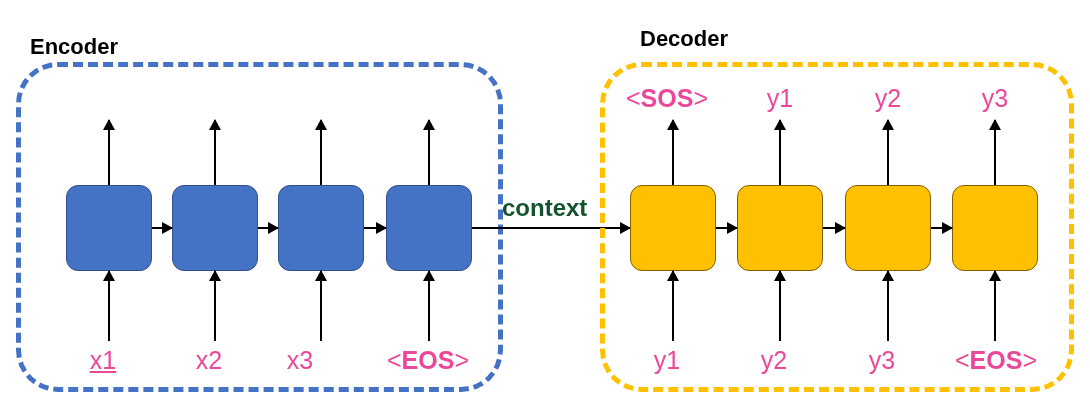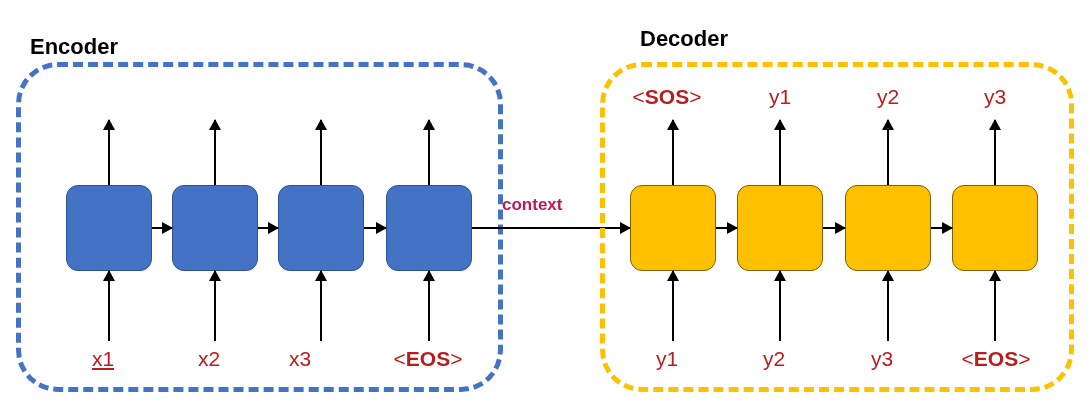--- a/index.html
+++ b/index.html
@@ -108,38 +108,38 @@
     top: 0;
     width: 0; height: 0;
     border-top: 6px solid transparent;
     border-bottom: 6px solid transparent;
     border-left: 11px solid #000000;
   }
 
   
   .token {
     position: absolute;
-    font-size: 21px;
-    color: #b91c1c;
+    font-size: 25px;
+    color: #ec4899;
     text-align: center;
     white-space: nowrap;
     line-height: 1;
     transform: translateX(-50%);
   }
   .token.top    { top: 86px; }
   .token.bottom { top: 348px; }
   .token b { font-weight: bold; }
 
   #context-label {
     position: absolute;
     left: 502px;
     top: 196px;
-    font-size: 17px;
+    font-size: 24px;
     font-weight: bold;
-    color: #be185d;
+    color: #14532d;
     white-space: nowrap;
     line-height: 1;
   }
 </style>
 </head>
 <body>
 
 <div id="canvas">
 
   <div class="group-title" id="encoder-title">Encoder</div>

